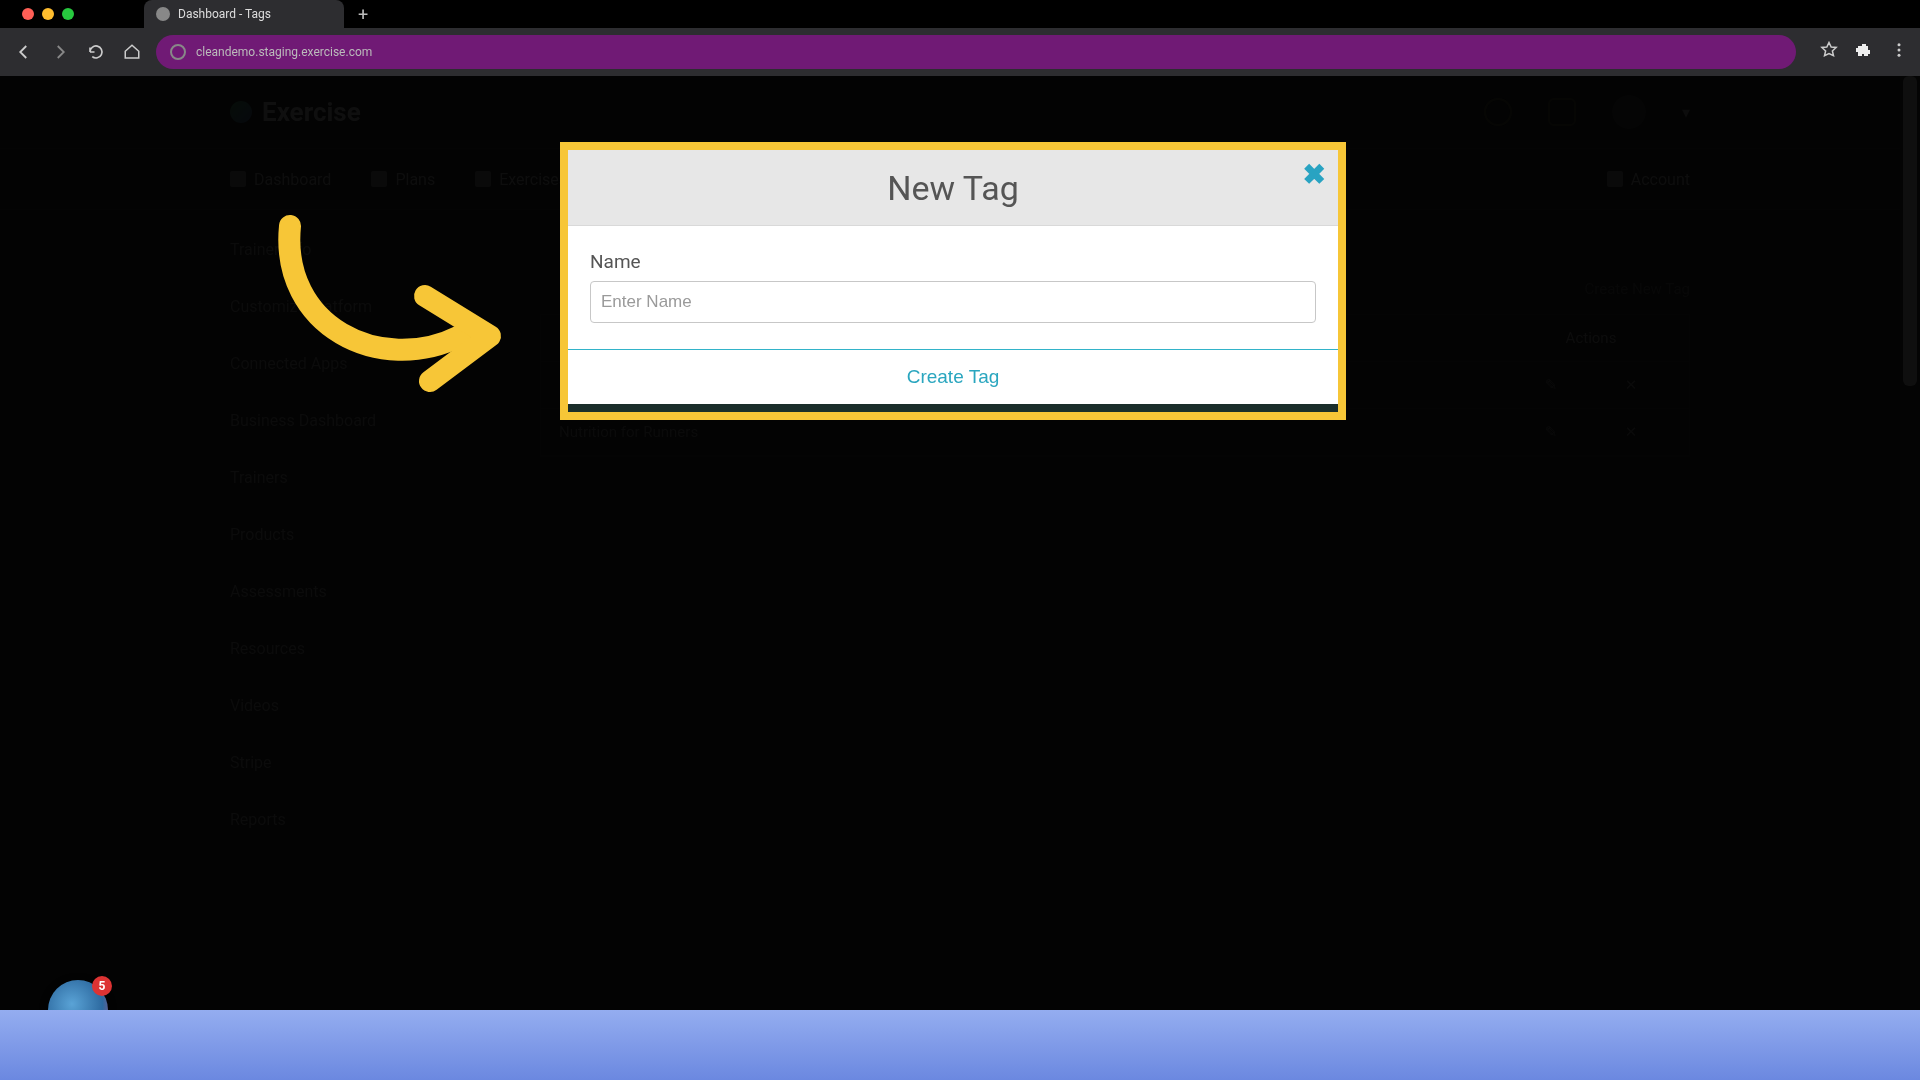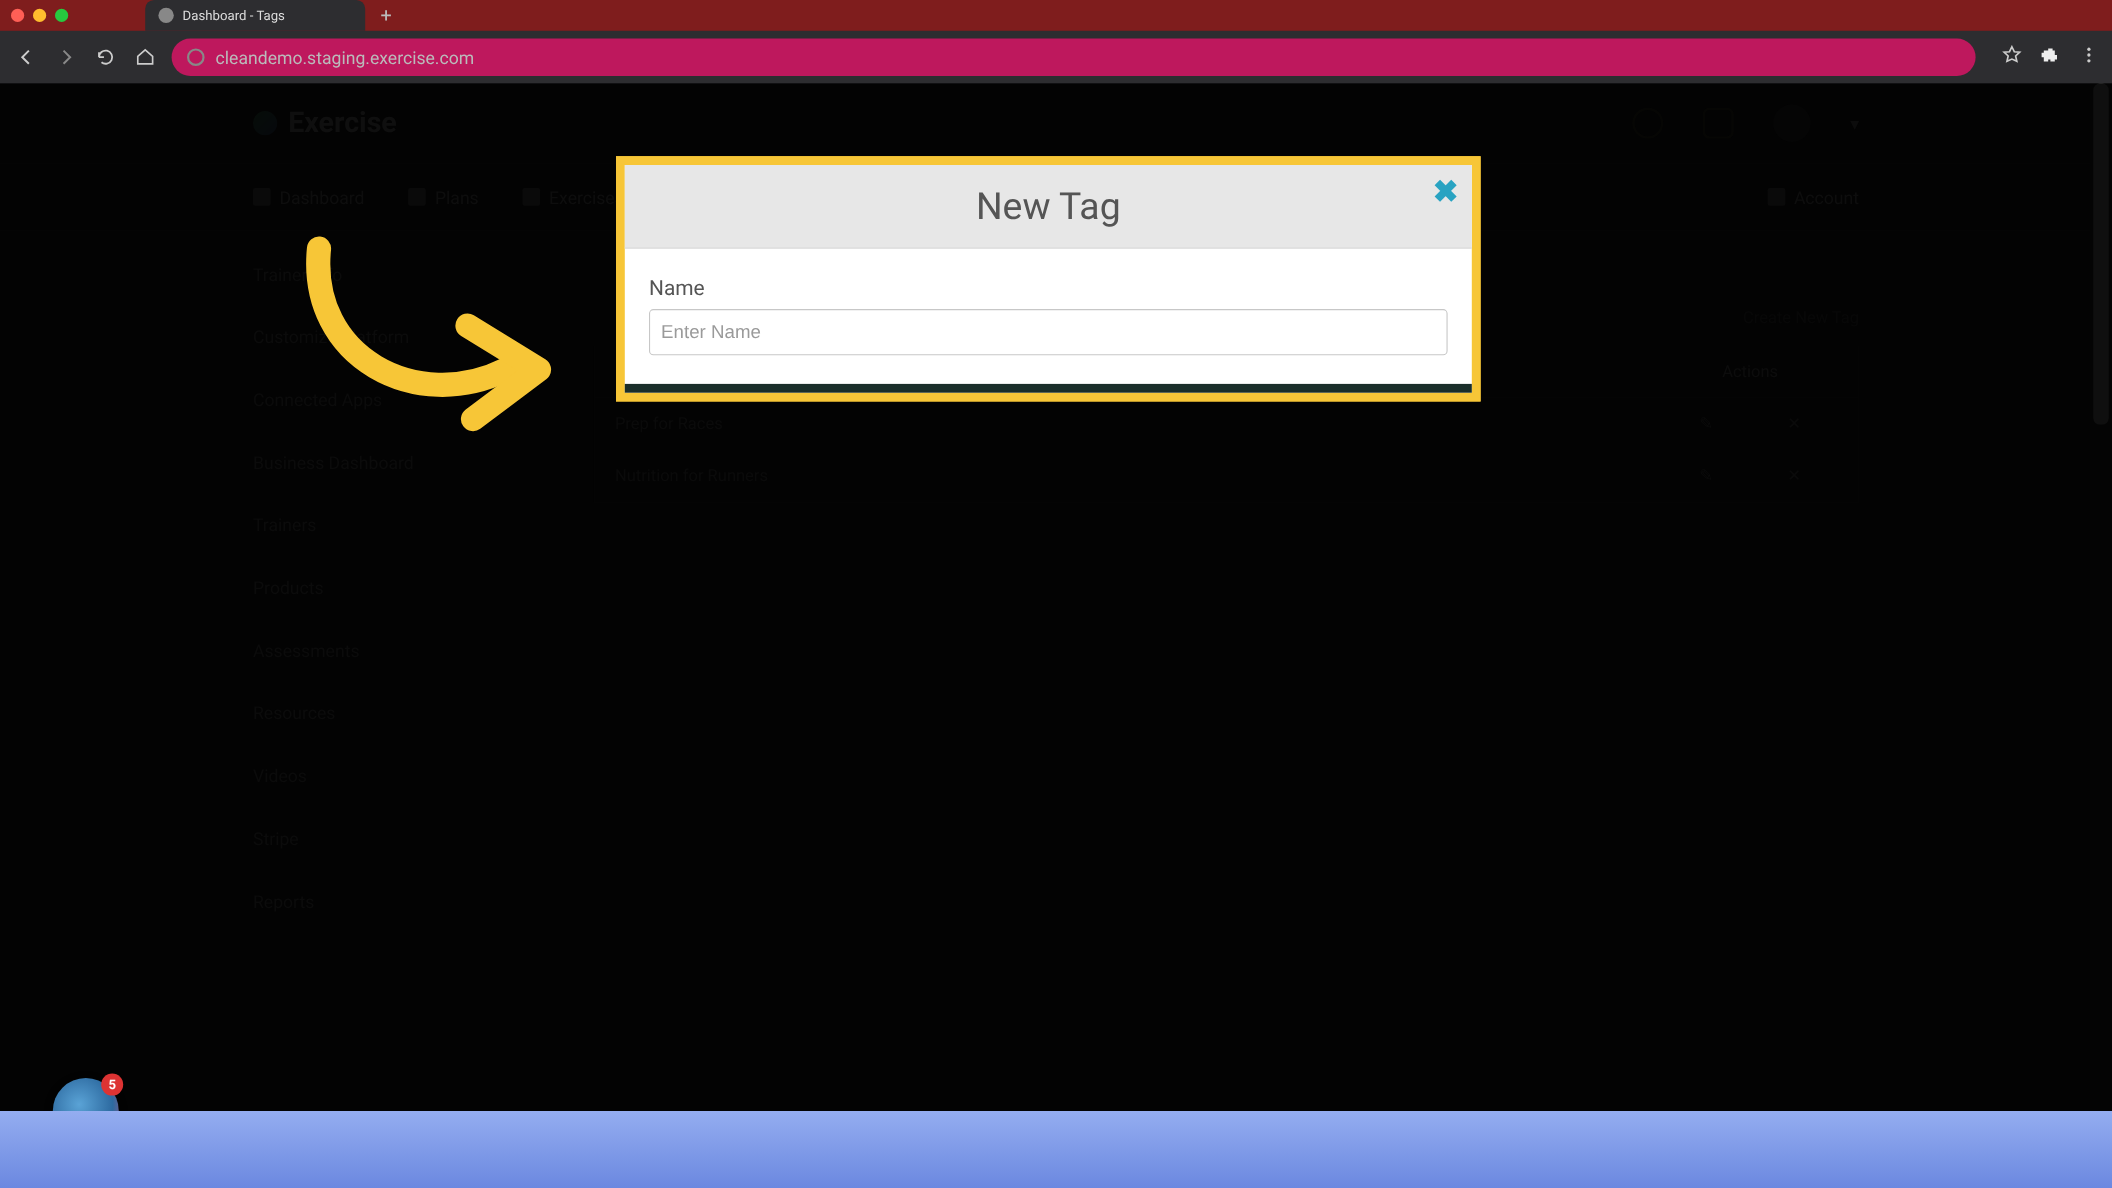--- a/index.html
+++ b/index.html
@@ -1,32 +1,32 @@
 <!DOCTYPE html>
 <html><head>
 <meta charset="utf-8">
 <style>
   * { box-sizing: border-box; margin: 0; padding: 0; }
   html, body { width: 1920px; height: 1080px; font-family: -apple-system, BlinkMacSystemFont, "Segoe UI", Roboto, sans-serif; overflow: hidden; }
   body { background: #0f0f10; }
 
   
   .browser-chrome { background: #2d2d30; height: 76px; width: 100%; }
-  .tab-strip { height: 28px; display: flex; align-items: center; padding-left: 10px; background: #7f1d1d; }
+  .tab-strip { height: 28px; display: flex; align-items: center; padding-left: 22px; background: #000000; }
   .traffic-lights { display: flex; gap: 8px; margin-right: 70px; }
   .tl { width: 12px; height: 12px; border-radius: 50%; }
   .tl-close { background: #ff5f56; }
   .tl-min { background: #ffbd2e; }
   .tl-max { background: #27c93f; }
   .tab { background: #2d2d30; height: 28px; display: flex; align-items: center; padding: 0 12px; border-radius: 8px 8px 0 0; color: #ddd; font-size: 12px; gap: 8px; min-width: 200px; }
   .tab-favicon { width: 14px; height: 14px; border-radius: 50%; background: #888; display: inline-block; }
   .new-tab { color: #bbb; margin-left: 14px; font-size: 18px; }
   .addr-row { height: 48px; display: flex; align-items: center; padding: 0 12px; gap: 12px; }
   .nav-btn { width: 24px; height: 24px; display: flex; align-items: center; justify-content: center; color: #ccc; }
-  .addr-bar { flex: 1; background: #be185d; height: 34px; border-radius: 18px; display: flex; align-items: center; padding: 0 14px; color: #bbb; font-size: 16px; gap: 10px; }
+  .addr-bar { flex: 1; background: #701a75; height: 34px; border-radius: 18px; display: flex; align-items: center; padding: 0 14px; color: #bbb; font-size: 12px; gap: 10px; }
   .addr-bar .globe { width: 16px; height: 16px; border-radius: 50%; border: 2px solid #888; display: inline-block; position: relative; }
   .page-url { color: #bbb; }
   .addr-right { display: flex; gap: 16px; color: #ccc; align-items: center; margin-left: 12px; }
 
   
   .page { position: relative; width: 100%; height: calc(100% - 76px); background: #111; }
   .page-inner { width: 100%; height: 100%; }
   .app-header { height: 72px; display: flex; align-items: center; padding: 0 230px; color: #bbb; }
   .brand { display: flex; align-items: center; gap: 10px; font-size: 26px; font-weight: 700; color: #555; }
   .brand-logo { width: 22px; height: 22px; border-radius: 50%; background: linear-gradient(135deg,#4a6,#46a); display: inline-block; opacity: .35; }
@@ -242,20 +242,23 @@
     <div class="highlight">
       <div class="modal">
         <div class="modal-title-bar">
           <span class="modal-title">New Tag</span>
           <span class="modal-close">✖</span>
         </div>
         <div class="modal-body">
           <div class="field-label">Name</div>
           <input class="name-input" type="text" placeholder="Enter Name" style="">
         </div>
+        <div class="modal-action">
+          <button class="create-tag-btn">Create Tag</button>
+        </div>
         <div class="dark-strip"></div>
       </div>
     </div>
   </div>
 
   <svg class="arrow" viewBox="0 0 260 230">
     <path d="M30 40 C 20 140, 120 190, 200 150" stroke="#f7c637" stroke-width="22" fill="none" stroke-linecap="round"></path>
     <path d="M165 110 L230 150 L170 195" stroke="#f7c637" stroke-width="22" fill="none" stroke-linecap="round" stroke-linejoin="round"></path>
   </svg>
 </div>

